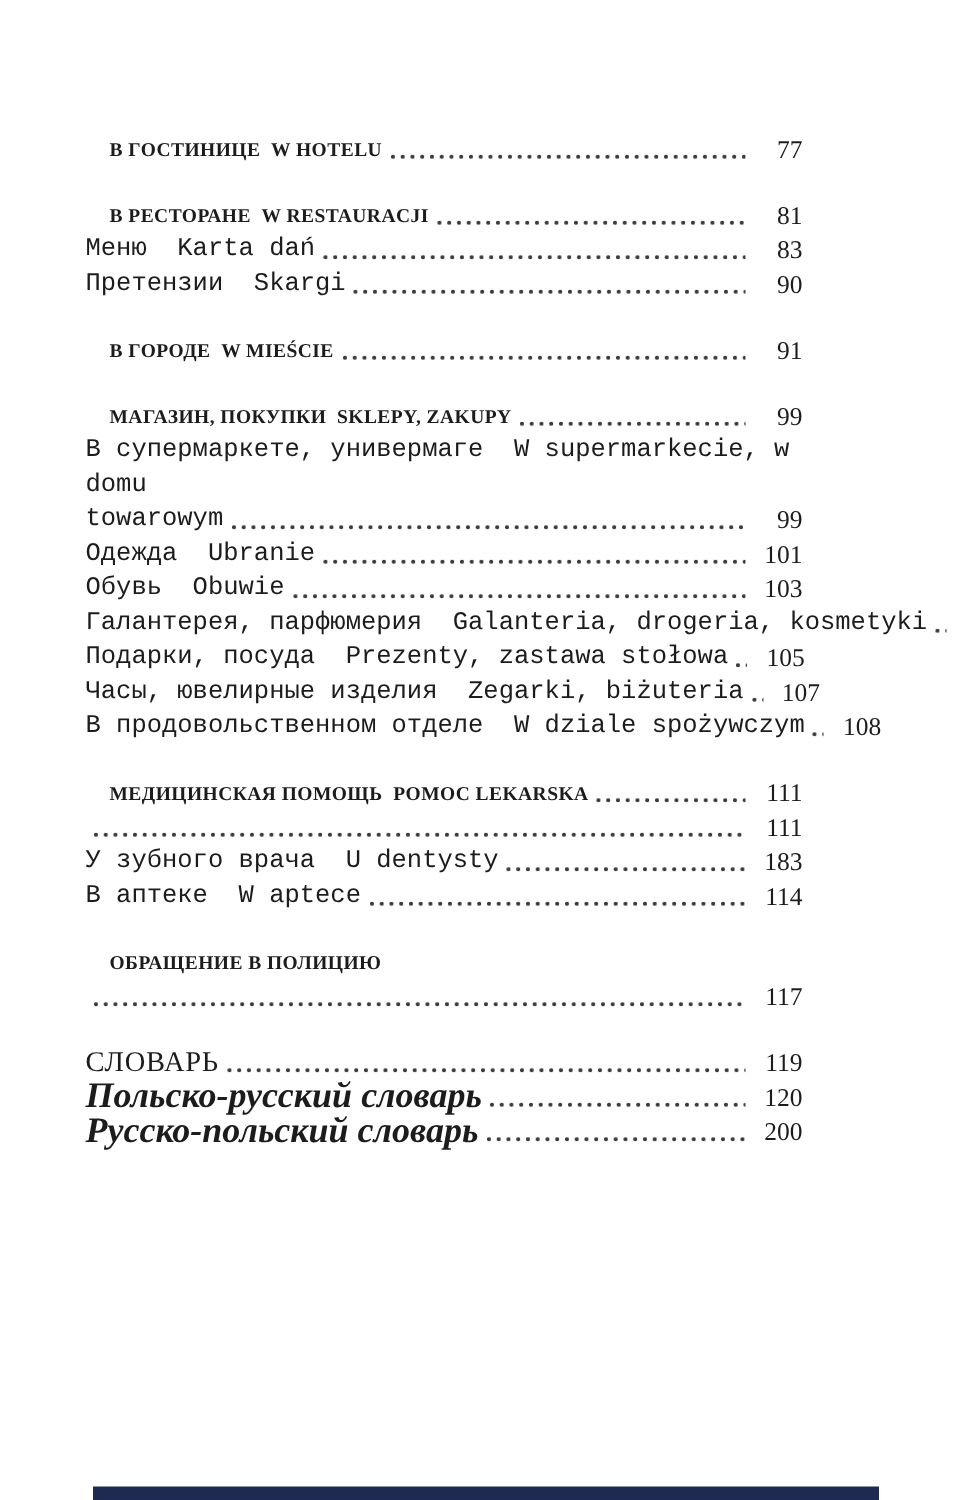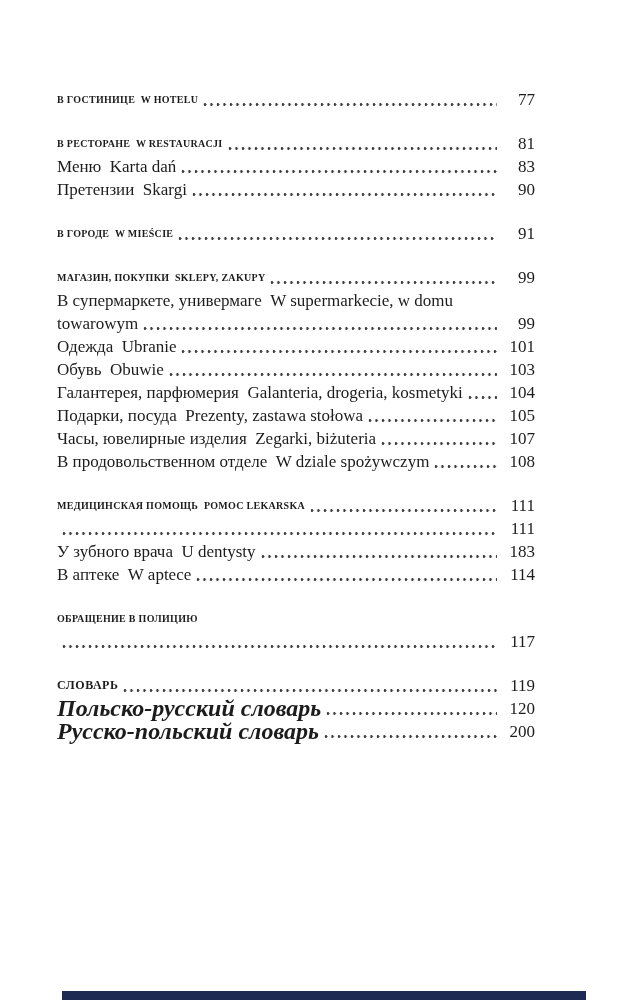--- a/index.html
+++ b/index.html
@@ -50,30 +50,31 @@
   .pagenum {
     flex: 0 0 auto;
     min-width: 34px;
     text-align: right;
     font-size: 17px;
     font-weight: normal;
   }
   
   .header .label, .header.pre {
     font-weight: bold;
-    font-size: 10px;
+    font-size: 13px;
     letter-spacing: 0.3px;
+    margin-left: 16px;
   }
   .item .label, .item.pre {
     font-size: 17px;
+    font-family: Liberation Mono, monospace;
   }
   .big .label {
-    font-size: 12px;
+    font-size: 19px;
     letter-spacing: 0.5px;
-    font-weight: bold;
   }
   .boldrow .label {
     font-weight: bold;
     font-size: 24px;
     font-style: italic;
   }
   .bottom-bar {
     position: absolute;
     left: 62px;
     width: 524px;

